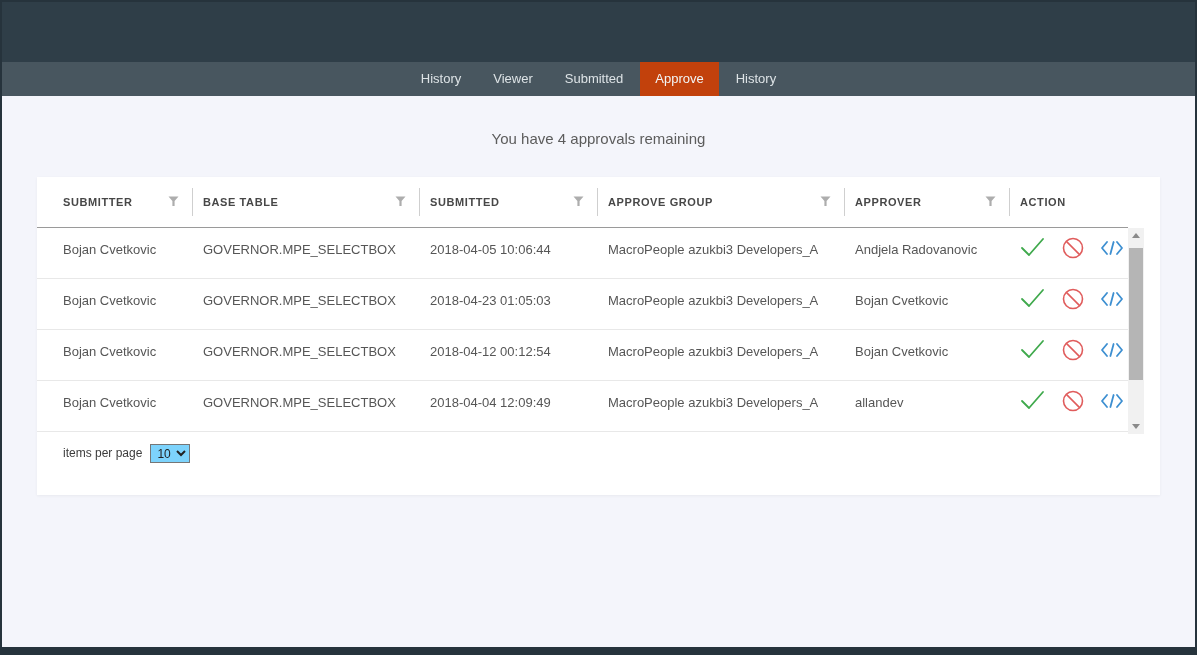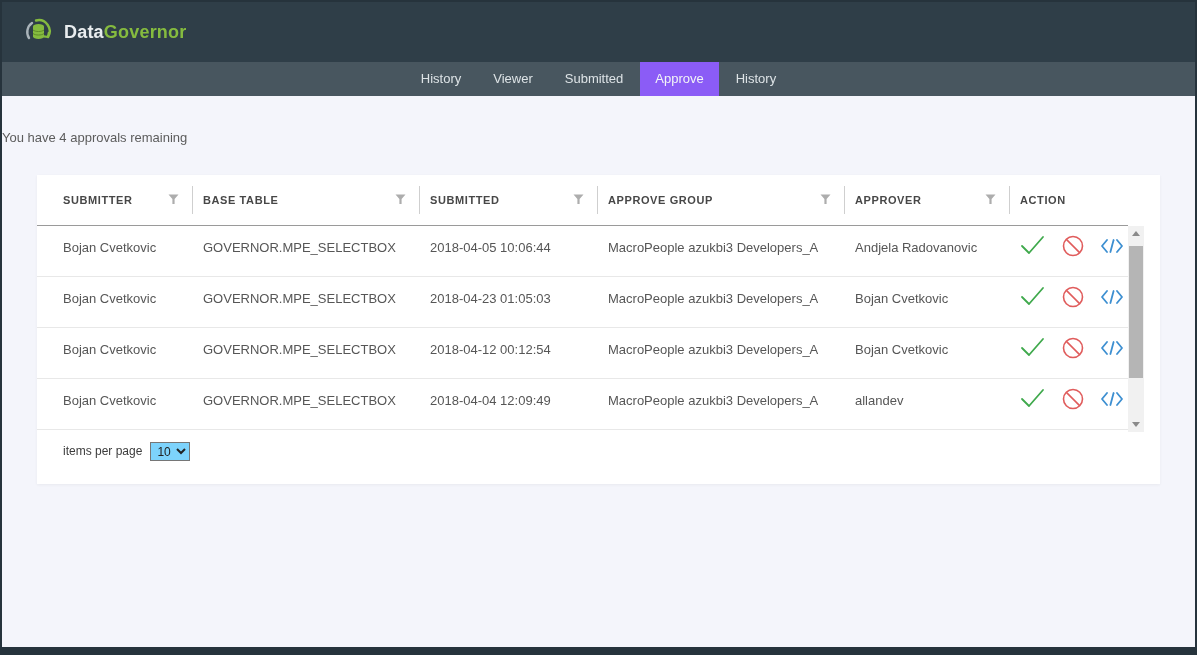--- a/index.html
+++ b/index.html
@@ -59,45 +59,45 @@
   }
   .nav-tab {
     color: #dde3e6;
     font-size: 13px;
     line-height: 34px;
     padding: 0 15px;
     margin: 0 1px;
     cursor: pointer;
     white-space: nowrap;
   }
-  .nav-tab.active { background: #8b5cf6; color: #f2f5f6; }
+  .nav-tab.active { background: #c2410c; color: #f2f5f6; }
 
   
   .page-title {
     text-align: center;
     margin-top: 34px;
     font-size: 27px;
     font-weight: 300;
     color: #4a4a4a;
     letter-spacing: 0.5px;
   }
   .page-subtitle {
-    text-align: left;
+    text-align: center;
     margin-top: 34px;
-    font-size: 13px;
+    font-size: 15px;
     color: #5c5c5c;
   }
 
   
   .card {
     background: #ffffff;
     margin: 30px 35px 0 35px;
     position: relative;
     box-shadow: 0 1px 3px rgba(0,0,0,0.05);
-    padding-bottom: 17px;
+    padding-bottom: 26px;
   }
   table.grid { border-collapse: collapse; table-layout: fixed; width: 1091px; }
   col.c-submitter { width: 156px; }
   col.c-basetable { width: 227px; }
   col.c-submitted { width: 178px; }
   col.c-group     { width: 247px; }
   col.c-approver  { width: 165px; }
   col.c-action    { width: 118px; }
 
   thead th {
@@ -178,31 +178,20 @@
     padding: 1px 2px;
     height: 19px;
   }
 </style>
 </head>
 <body>
 
 <div class="window">
 
   <div class="topbar">
-    <div class="brand">
-      <svg class="brand-icon" viewBox="0 0 30 30">
-        <path d="M 5 21 A 11 11 0 0 1 8 6" fill="none" stroke="#aab4ba" stroke-width="2.4" stroke-linecap="round"></path>
-        <path d="M 12 3.5 A 11 11 0 0 1 24 20" fill="none" stroke="#85bb3f" stroke-width="2.4" stroke-linecap="round"></path>
-        <path d="M 24 20 l -4.2 -0.6 M 24 20 l 0.8 -4.2" stroke="#85bb3f" stroke-width="2.2" fill="none" stroke-linecap="round"></path>
-        <ellipse cx="14.5" cy="9.5" rx="5.5" ry="2.4" fill="#85bb3f"></ellipse>
-        <path d="M 9 9.5 v 10 c 0 1.4 2.5 2.4 5.5 2.4 s 5.5 -1 5.5 -2.4 v -10 z" fill="#85bb3f"></path>
-        <path d="M 9 13 c 1.2 1 3.2 1.5 5.5 1.5 s 4.3 -0.5 5.5 -1.5 M 9 16.5 c 1.2 1 3.2 1.5 5.5 1.5 s 4.3 -0.5 5.5 -1.5" stroke="#5e8a28" stroke-width="1" fill="none"></path>
-      </svg>
-      <span class="brand-text"><span class="part1">Data</span><span class="part2">Governor</span></span>
-    </div>
 
   </div>
 
   <div class="navbar">
     <div class="nav-tab">History</div>
     <div class="nav-tab">Viewer</div>
     <div class="nav-tab">Submitted</div>
     <div class="nav-tab active">Approve</div>
     <div class="nav-tab">History</div>
   </div>

